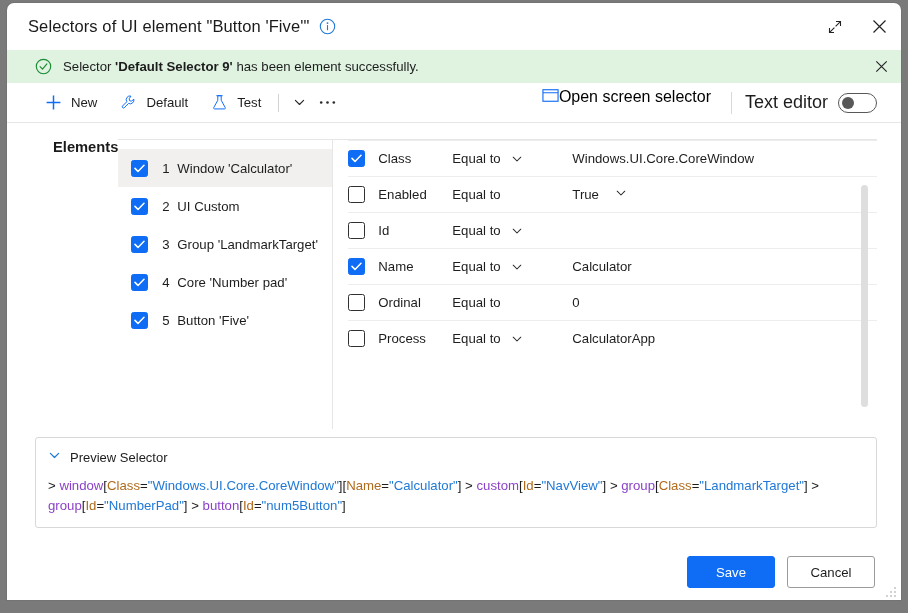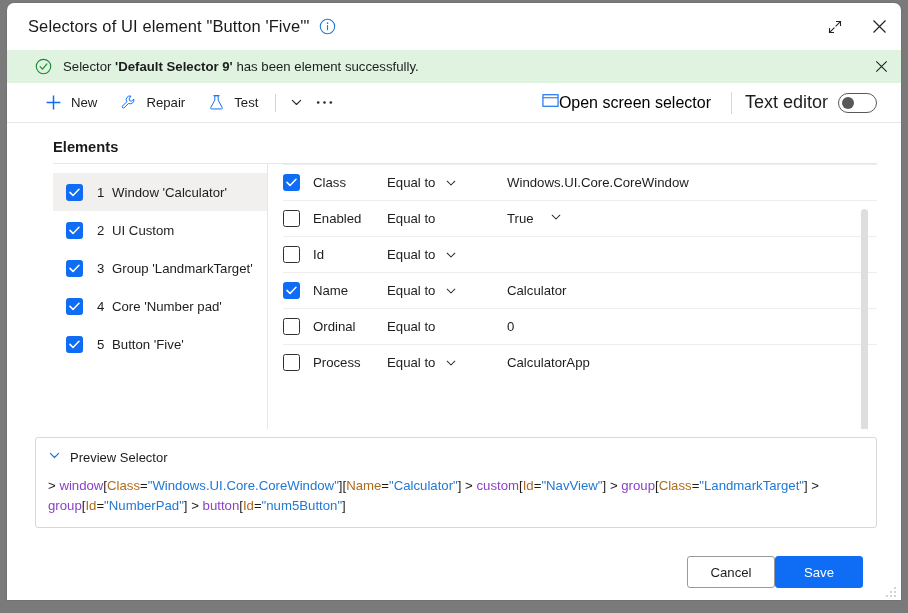--- a/index.html
+++ b/index.html
@@ -98,21 +98,21 @@
   .tool-sep {
     width: 1px; height: 18px; background: #d3d3d3; margin: 0 6px 0 2px;
   }
   .chev-btn, .ellipsis-btn {
     width: 28px; height: 28px;
     display: flex; align-items: center; justify-content: center;
     cursor: pointer; border-radius: 3px;
   }
   .toolbar-spacer { flex: 1; }
   .screen-sel {
-    display: flex; align-items: center; cursor: pointer;
+    display: flex; align-items: flex-start; cursor: pointer;
     height: 30px; padding: 0 7px; border-radius: 3px;
   }
   .vsep { width: 1px; height: 22px; background: #d8d8d8; margin: 0 13px; }
   .texteditor-wrap { display: flex; align-items: center; }
   .te-label { font-size: 18px; color: #1d1d1d; margin-right: 10px; white-space: nowrap; }
   .toggle {
     width: 39px; height: 20px;
     border: 1px solid #585858;
     border-radius: 10px;
     background: #ffffff;
@@ -156,21 +156,21 @@
     display: flex; flex-direction: column; align-items: center; justify-content: center;
     gap: 3px; cursor: pointer; border-radius: 3px;
   }
   .kebab i { width: 3px; height: 3px; background: #4a4a4a; border-radius: 50%; display: block; }
 
   
   .right-area {
     flex: 1;
     margin-left: 18px;
     display: flex;
-    flex-direction: column;
+    flex-direction: row;
     min-width: 0;
     justify-content: space-between;
   }
   .elements-heading {
     font-size: 14.7px;
     font-weight: bold;
     color: #1b1b1b;
     padding-bottom: 8px;
   }
   .panes {
@@ -370,21 +370,21 @@
           </svg>
         </span>
         <span class="lbl">New</span>
       </div>
       <div class="tool">
         <span class="ic">
           <svg width="17" height="17" viewBox="0 0 18 18">
             <path d="M11.6 2.2 a4 4 0 0 0 -4.4 6.0 L2.6 12.8 a1.3 1.3 0 0 0 1.8 1.8 l4.6 -4.6 a4 4 0 0 0 5.6 -4.7 l-2.3 2.3 -2.1 -0.5 -0.5 -2.1 z" fill="none" stroke="#0f6cf5" stroke-width="1.05" stroke-linejoin="round"></path>
           </svg>
         </span>
-        <span class="lbl">Repair</span>
+        <span class="lbl">Default</span>
       </div>
       <div class="tool">
         <span class="ic">
           <svg width="17" height="17" viewBox="0 0 18 18">
             <path d="M7.2 1.8 V6.6 L2.9 14.4 a0.9 0.9 0 0 0 0.8 1.4 H14.3 a0.9 0.9 0 0 0 0.8 -1.4 L10.8 6.6 V1.8 Z" fill="none" stroke="#0f6cf5" stroke-width="1.05" stroke-linejoin="round"></path>
             <path d="M6.1 1.8 H11.9" stroke="#0f6cf5" stroke-width="1.05" fill="none" stroke-linecap="round"></path>
           </svg>
         </span>
         <span class="lbl">Test</span>
       </div>
@@ -611,22 +611,22 @@
                 <path d="M2.4 4.4 L6.5 8.5 L10.6 4.4" fill="none" stroke="#2079d6" stroke-width="1.25" stroke-linecap="round" stroke-linejoin="round"></path>
               </svg>
           </span>
           <span class="lbl">Preview Selector</span>
         </div>
         <div class="preview-code"><span class="tk-gt">&gt; </span><span class="tk-tag">window</span><span class="tk-br">[</span><span class="tk-attr">Class</span><span class="tk-br">=</span><span class="tk-str">"Windows.UI.Core.CoreWindow"</span><span class="tk-br">][</span><span class="tk-attr">Name</span><span class="tk-br">=</span><span class="tk-str">"Calculator"</span><span class="tk-br">] </span><span class="tk-gt">&gt; </span><span class="tk-tag">custom</span><span class="tk-br">[</span><span class="tk-attr">Id</span><span class="tk-br">=</span><span class="tk-str">"NavView"</span><span class="tk-br">] </span><span class="tk-gt">&gt; </span><span class="tk-tag">group</span><span class="tk-br">[</span><span class="tk-attr">Class</span><span class="tk-br">=</span><span class="tk-str">"LandmarkTarget"</span><span class="tk-br">] </span><span class="tk-gt">&gt; </span><span class="tk-tag">group</span><span class="tk-br">[</span><span class="tk-attr">Id</span><span class="tk-br">=</span><span class="tk-str">"NumberPad"</span><span class="tk-br">] </span><span class="tk-gt">&gt; </span><span class="tk-tag">button</span><span class="tk-br">[</span><span class="tk-attr">Id</span><span class="tk-br">=</span><span class="tk-str">"num5Button"</span><span class="tk-br">]</span></div>
       </div>
     </div>
 
     <div class="footer">
+      <div class="btn btn-primary">Save</div>
       <div class="btn btn-secondary">Cancel</div>
-      <div class="btn btn-primary">Save</div>
     </div>
 
     <div class="resize-grip">
       <svg width="12" height="12" viewBox="0 0 12 12">
         <circle cx="10" cy="2" r="0.8" fill="#9a9a9a"></circle>
         <circle cx="10" cy="6" r="0.8" fill="#9a9a9a"></circle>
         <circle cx="6" cy="6" r="0.8" fill="#9a9a9a"></circle>
         <circle cx="10" cy="10" r="0.8" fill="#9a9a9a"></circle>
         <circle cx="6" cy="10" r="0.8" fill="#9a9a9a"></circle>
         <circle cx="2" cy="10" r="0.8" fill="#9a9a9a"></circle>

